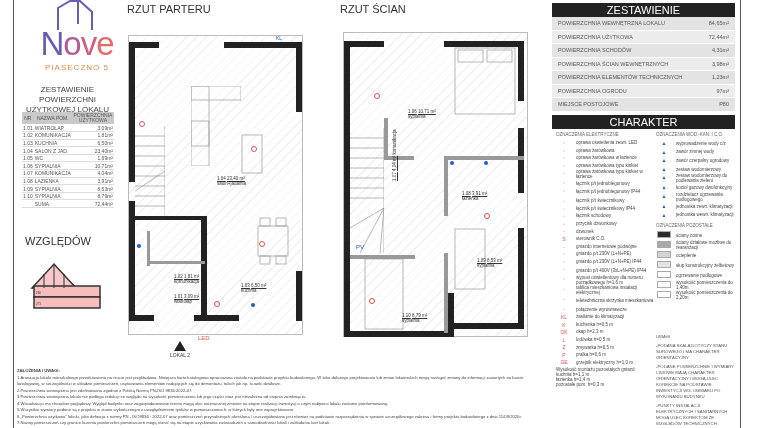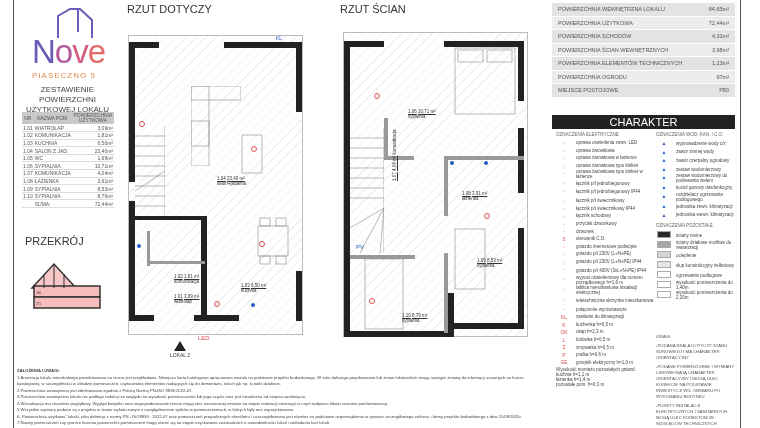--- a/index.html
+++ b/index.html
@@ -1,19 +1,19 @@
 <!DOCTYPE html>
 <html><head>
 <meta charset="utf-8">
 <style>
 *{box-sizing:border-box;margin:0;padding:0}
 body{width:760px;height:428px;overflow:hidden;background:#fff;font-family:"Liberation Sans",sans-serif;color:#333;position:relative}
 .frame-left{position:absolute;left:13px;top:0;width:1px;height:428px;background:#555}
 .frame-right{position:absolute;left:740px;top:0;width:1px;height:428px;background:#555}
-.logo{position:absolute;left:22px;top:8px;width:100px;height:75px;text-align:left}
+.logo{position:absolute;left:22px;top:0;width:100px;height:75px;text-align:center}
 .logo svg{position:absolute;left:30px;top:0}
 .logo .word{position:absolute;left:10px;top:26px;width:90px;font-size:33px;line-height:36px;letter-spacing:-1px}
 .logo .word .n{color:#6a5bb5}.logo .word .o{color:#b15a9c}.logo .word .v{color:#d45c7c}.logo .word .e{color:#e56a6a}
 .logo .sub{position:absolute;left:10px;top:63px;width:90px;font-size:8px;color:#e08a4c;letter-spacing:1px}
 .zest-title{position:absolute;left:20px;top:85px;width:95px;font-size:8px;text-align:center;line-height:10px;color:#444}
 table.rooms{position:absolute;left:22px;top:112px;width:92px;border-collapse:collapse;font-size:5px;color:#555}
 table.rooms th{background:#c9c9c9;font-weight:normal;padding:1px;height:12px;line-height:5px}
 table.rooms td{border-bottom:1px solid #ddd;padding:0 1px;height:7.6px}
 table.rooms td.a{text-align:right}
 .przekroj{position:absolute;left:25px;top:235px;font-size:11px;color:#333}
@@ -116,33 +116,33 @@
         <td class="a">8,79m²</td>
       </tr>
       <tr>
         <td></td>
         <td>SUMA:</td>
         <td class="a">72,44m²</td>
       </tr>
     </tbody>
 </table>
 
-<div class="przekroj">PRZEKRÓJ</div>
+<div class="przekroj">WZGLĘDÓW</div>
 <svg class="section" viewBox="0 0 80 60">
   <polygon points="2,38 24,14 46,38" fill="#f8c7c7" stroke="#333" stroke-width="1.5"></polygon>
   <rect x="4" y="36" width="66" height="11" fill="#f7bcbc" stroke="#333" stroke-width="1.5"></rect>
   <rect x="4" y="47" width="66" height="11" fill="#f7bcbc" stroke="#333" stroke-width="1.5"></rect>
   <line x1="14" y1="24" x2="14" y2="38" stroke="#333"></line>
     <line x1="24" y1="14" x2="24" y2="38" stroke="#333"></line>
     <line x1="34" y1="24" x2="34" y2="38" stroke="#333"></line>
   <text x="6" y="44" font-size="3" fill="#333">260</text>
   <text x="6" y="55" font-size="3" fill="#333">271</text>
 </svg>
 
-<div class="plan-title" style="left:127px;top:3px">RZUT DOTYCZY</div>
+<div class="plan-title" style="left:127px;top:3px">RZUT PARTERU</div>
 <div class="plan" style="left:128px;top:35px;width:175px;height:300px">
   <div class="wall" style="left:0;top:6px;width:30px;height:6px"></div>
   <div class="wall" style="left:95px;top:6px;width:78px;height:6px"></div>
   <div class="wall" style="left:0;top:6px;width:6px;height:140px"></div>
   <div class="wall" style="left:0;top:165px;width:6px;height:120px"></div>
   <div class="wall" style="left:167px;top:6px;width:6px;height:70px"></div>
   <div class="wall" style="left:167px;top:235px;width:6px;height:50px"></div>
   <div class="wall" style="left:0;top:279px;width:25px;height:6px"></div>
   <div class="wall" style="left:65px;top:279px;width:45px;height:6px"></div>
   <div class="wall" style="left:72px;top:180px;width:6px;height:105px"></div>
@@ -264,20 +264,21 @@
       <div>2.Powierzchnia wewnętrzna jest zdefiniowana zgodnie z Polską Normą PN-ISO 9836:2022-07.</div>
       <div>3.Powierzchnia wewnętrzna lokalu nie podlega redukcji ze względu na wysokość pomieszczenia lub jego części oraz jest niezależna od stopnia zamknięcia.</div>
       <div>4.Wizualizacja ma charakter poglądowy. Wygląd budynku oraz zagospodarowanie terenu mogą ulec nieznacznej zmianie na etapie realizacji inwestycji o czym nabywca lokalu zostanie poinformowany.</div>
       <div>5.Wszystkie wymiary podane są z projektu w stanie wykończonym z uwzględnieniem tynków w pomieszczeniach, w których były one zaprojektowane.</div>
       <div>6.„Powierzchnia użytkowa” lokalu, jako definicja z normy PN - ISO9836 : 2022-07 oraz pomieszczeń przynależnych określona / uszczegółowiona jest również na podstawie rozporządzenia w sprawie szczegółowego zakresu i formy projektu budowlanego z dnia 11/09/2020r.</div>
       <div>7.Nazwy pomieszczeń czy granice liczenia powierzchni pomieszczeń mogą różnić się na etapie uzyskiwania zaświadczeń o samodzielności lokali i zakładania kart lokali.</div>
     </div>
 </div>
 
 <div class="zest">
+  <div class="bar">ZESTAWIENIE</div>
   <div id="zest-rows">
       <div class="zrow">
         <span>POWIERZCHNIA WEWNĘTRZNA LOKALU</span>
         <span>84,65m²</span>
       </div>
       <div class="zrow">
         <span>POWIERZCHNIA UŻYTKOWA</span>
         <span>72,44m²</span>
       </div>
       <div class="zrow">

